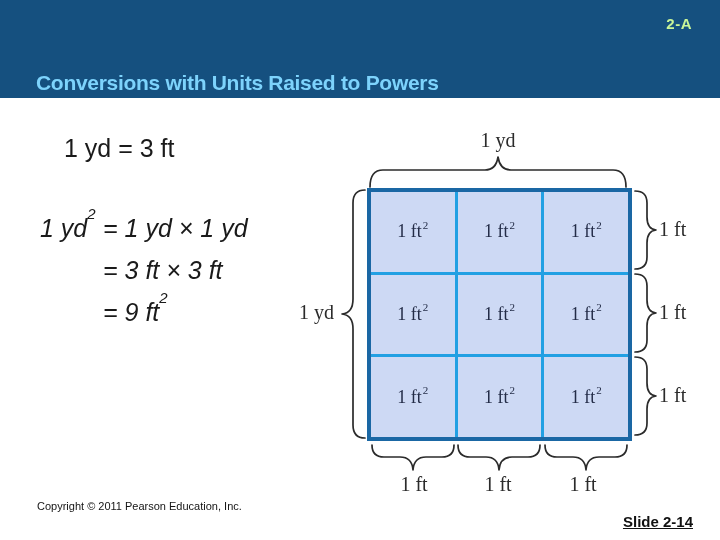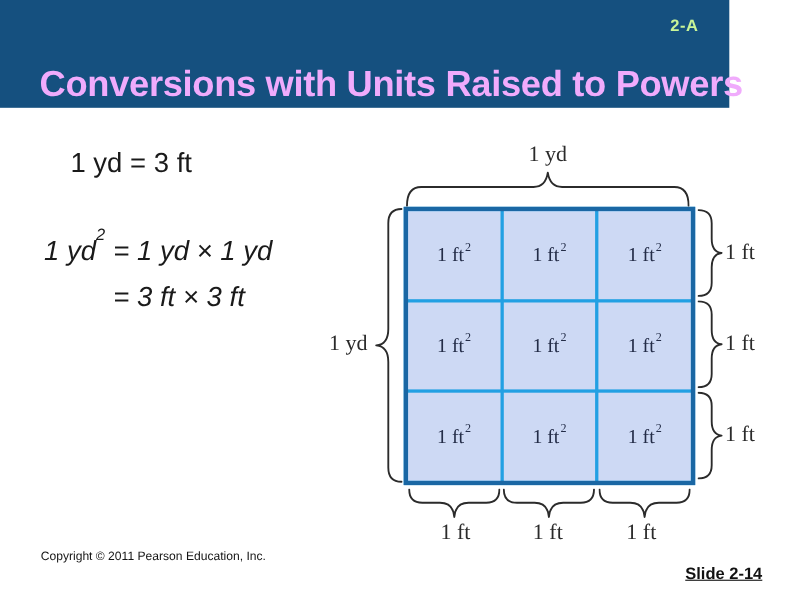--- a/index.html
+++ b/index.html
@@ -2,28 +2,28 @@
 <html><head>
 <meta charset="utf-8">
 <style>
   * { margin:0; padding:0; box-sizing:border-box; }
   html,body { background:#888; }
   .slide {
     position:relative; width:720px; height:540px; background:#ffffff;
     overflow:hidden; font-family:"Liberation Sans", sans-serif;
   }
   
-  .header { position:absolute; top:0; left:0; width:663px; height:98px; background:#15507F; }
+  .header { position:absolute; top:0; left:0; width:720px; height:98px; background:#15507F; }
   .tag {
     position:absolute; top:15px; right:28px; color:#C9F598;
     font-size:15px; font-weight:bold; letter-spacing:.5px;
   }
   .title {
-    position:absolute; left:36px; bottom:3px; color:#f0abfc;
-    font-size:33px; font-weight:bold; letter-spacing:-.3px; white-space:nowrap;
+    position:absolute; left:36px; bottom:3px; color:#7dd3fc;
+    font-size:21px; font-weight:bold; letter-spacing:-.3px; white-space:nowrap;
   }
   
   .eq { color:#1A1A1A; font-size:25px; }
   .eq1 { position:absolute; left:64px; top:134px; }
   .eq-block { position:absolute; left:40px; top:214px;font-style:italic; }
   .eq-row { display:flex; align-items:baseline; margin-bottom:13px; white-space:pre; }
   .eq-left { width:63px; }
   .eq sup, .eq .sup { font-size:15px; position:relative; top:-9px; }
   
   .grid {
@@ -66,20 +66,24 @@
 
   <div class="eq eq-block">
     <div class="eq-row">
       <span class="eq-left"><span>1 yd</span><sup>2</sup></span>
       <span>= 1 yd × 1 yd</span>
     </div>
     <div class="eq-row">
       <span class="eq-left"></span>
       <span>= 3 ft × 3 ft</span>
     </div>
+    <div class="eq-row">
+      <span class="eq-left"></span>
+      <span><span>= 9 ft</span><sup>2</sup></span>
+    </div>
   </div>
 
   <div class="grid">
     <div class="cell"><span>1 ft</span><span class="sup">2</span></div>
     <div class="cell"><span>1 ft</span><span class="sup">2</span></div>
     <div class="cell"><span>1 ft</span><span class="sup">2</span></div>
     <div class="cell"><span>1 ft</span><span class="sup">2</span></div>
     <div class="cell"><span>1 ft</span><span class="sup">2</span></div>
     <div class="cell"><span>1 ft</span><span class="sup">2</span></div>
     <div class="cell"><span>1 ft</span><span class="sup">2</span></div>

